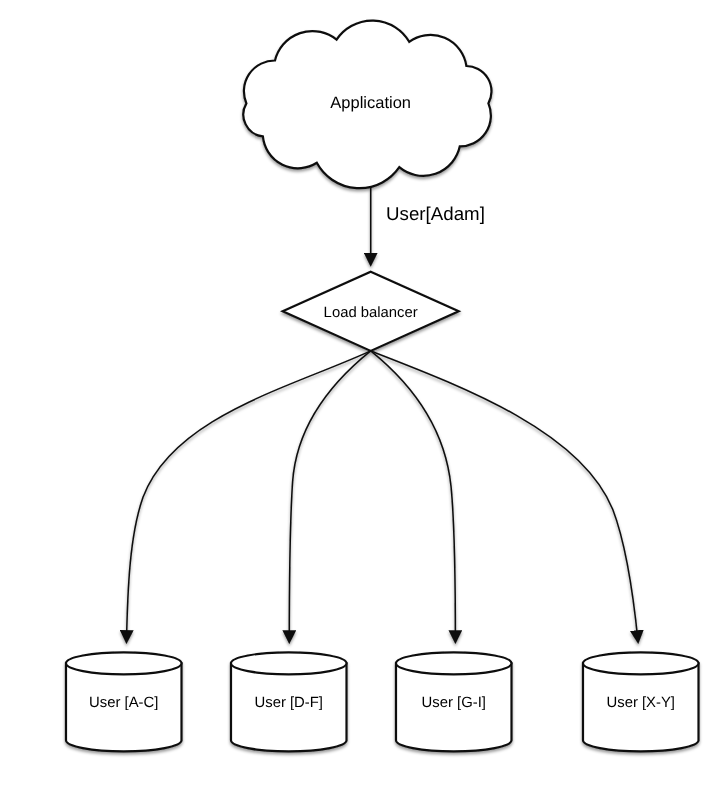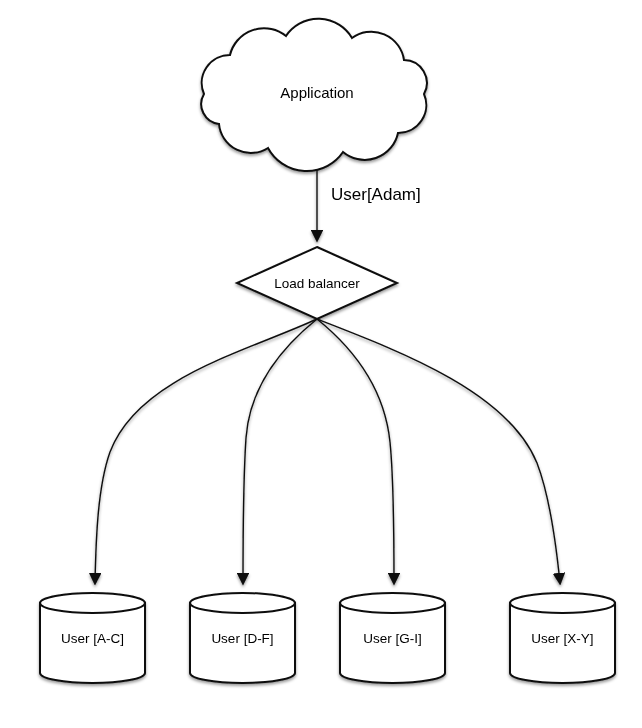--- a/index.html
+++ b/index.html
@@ -6,20 +6,21 @@
     margin: 0;
     padding: 0;
     background: #ffffff;
   }
   .canvas {
     position: relative;
     width: 508px;
     height: 728px;
     background: #ffffff;
     font-family: "Liberation Sans", sans-serif;
+    margin-left: 20px;
   }
   svg { display: block; }
   .shape {
     fill: #ffffff;
     stroke: #0d0d0d;
     stroke-width: 2;
   }
   .connector {
     fill: none;
     stroke: #0d0d0d;

